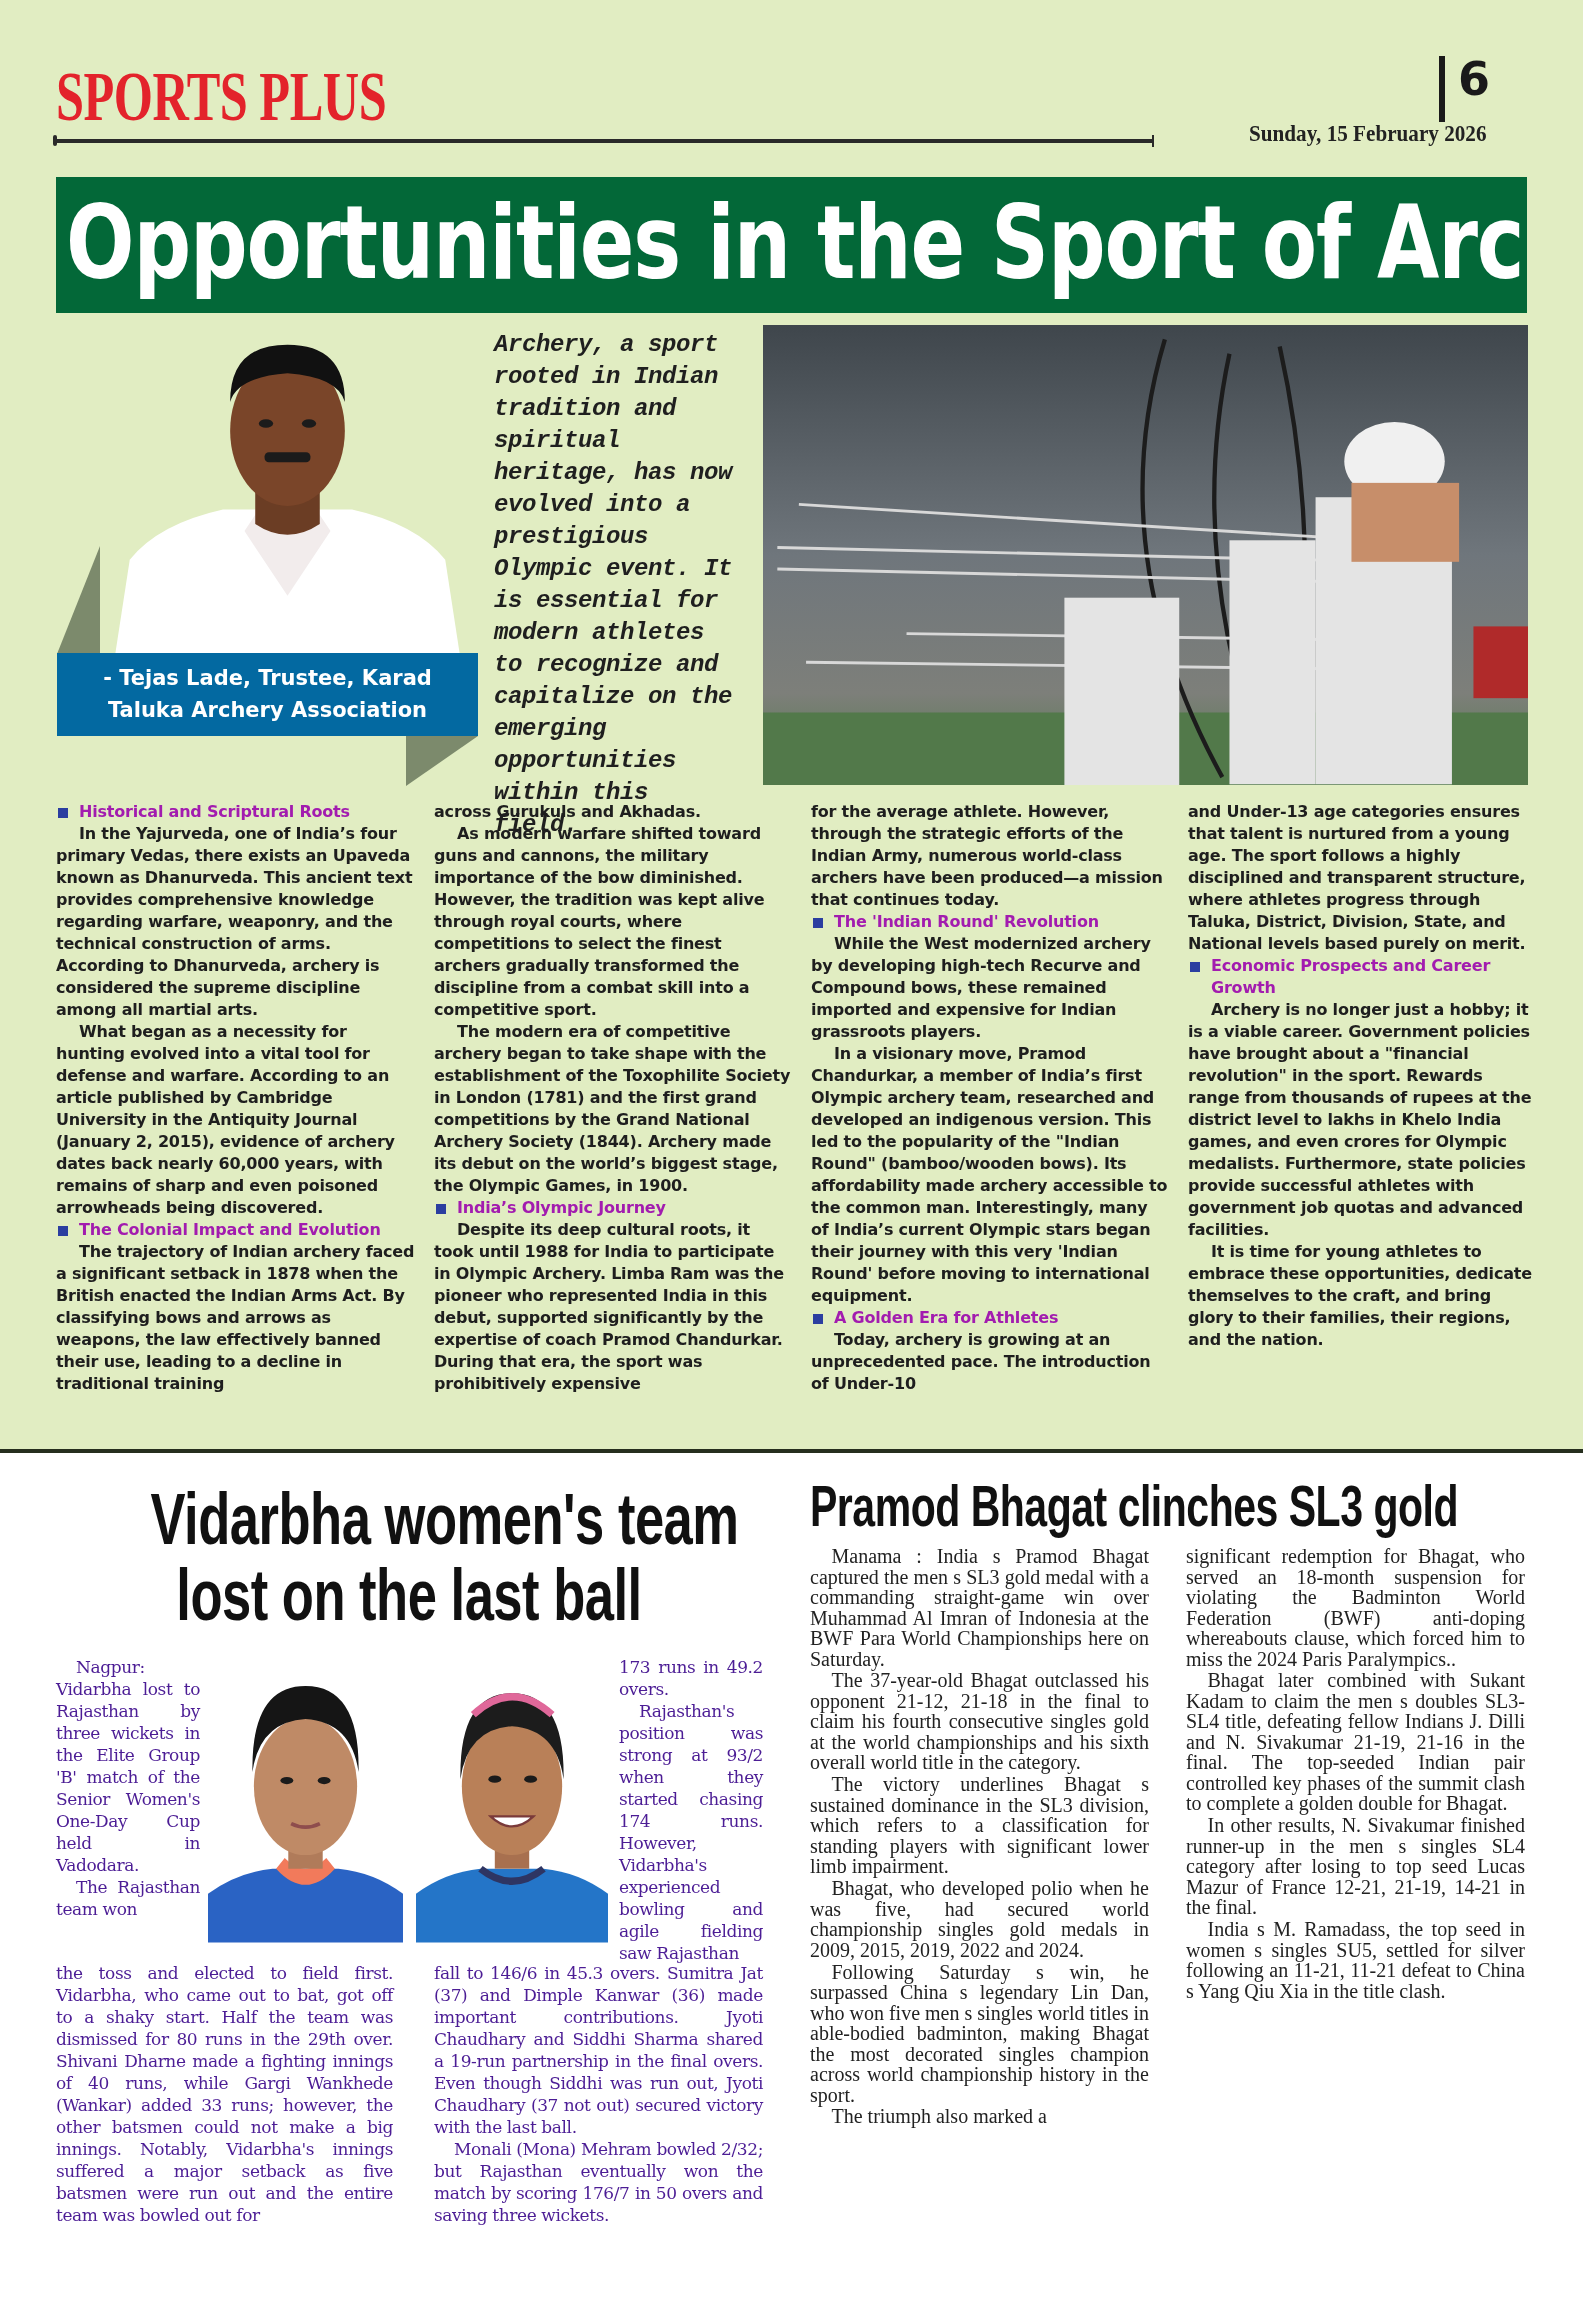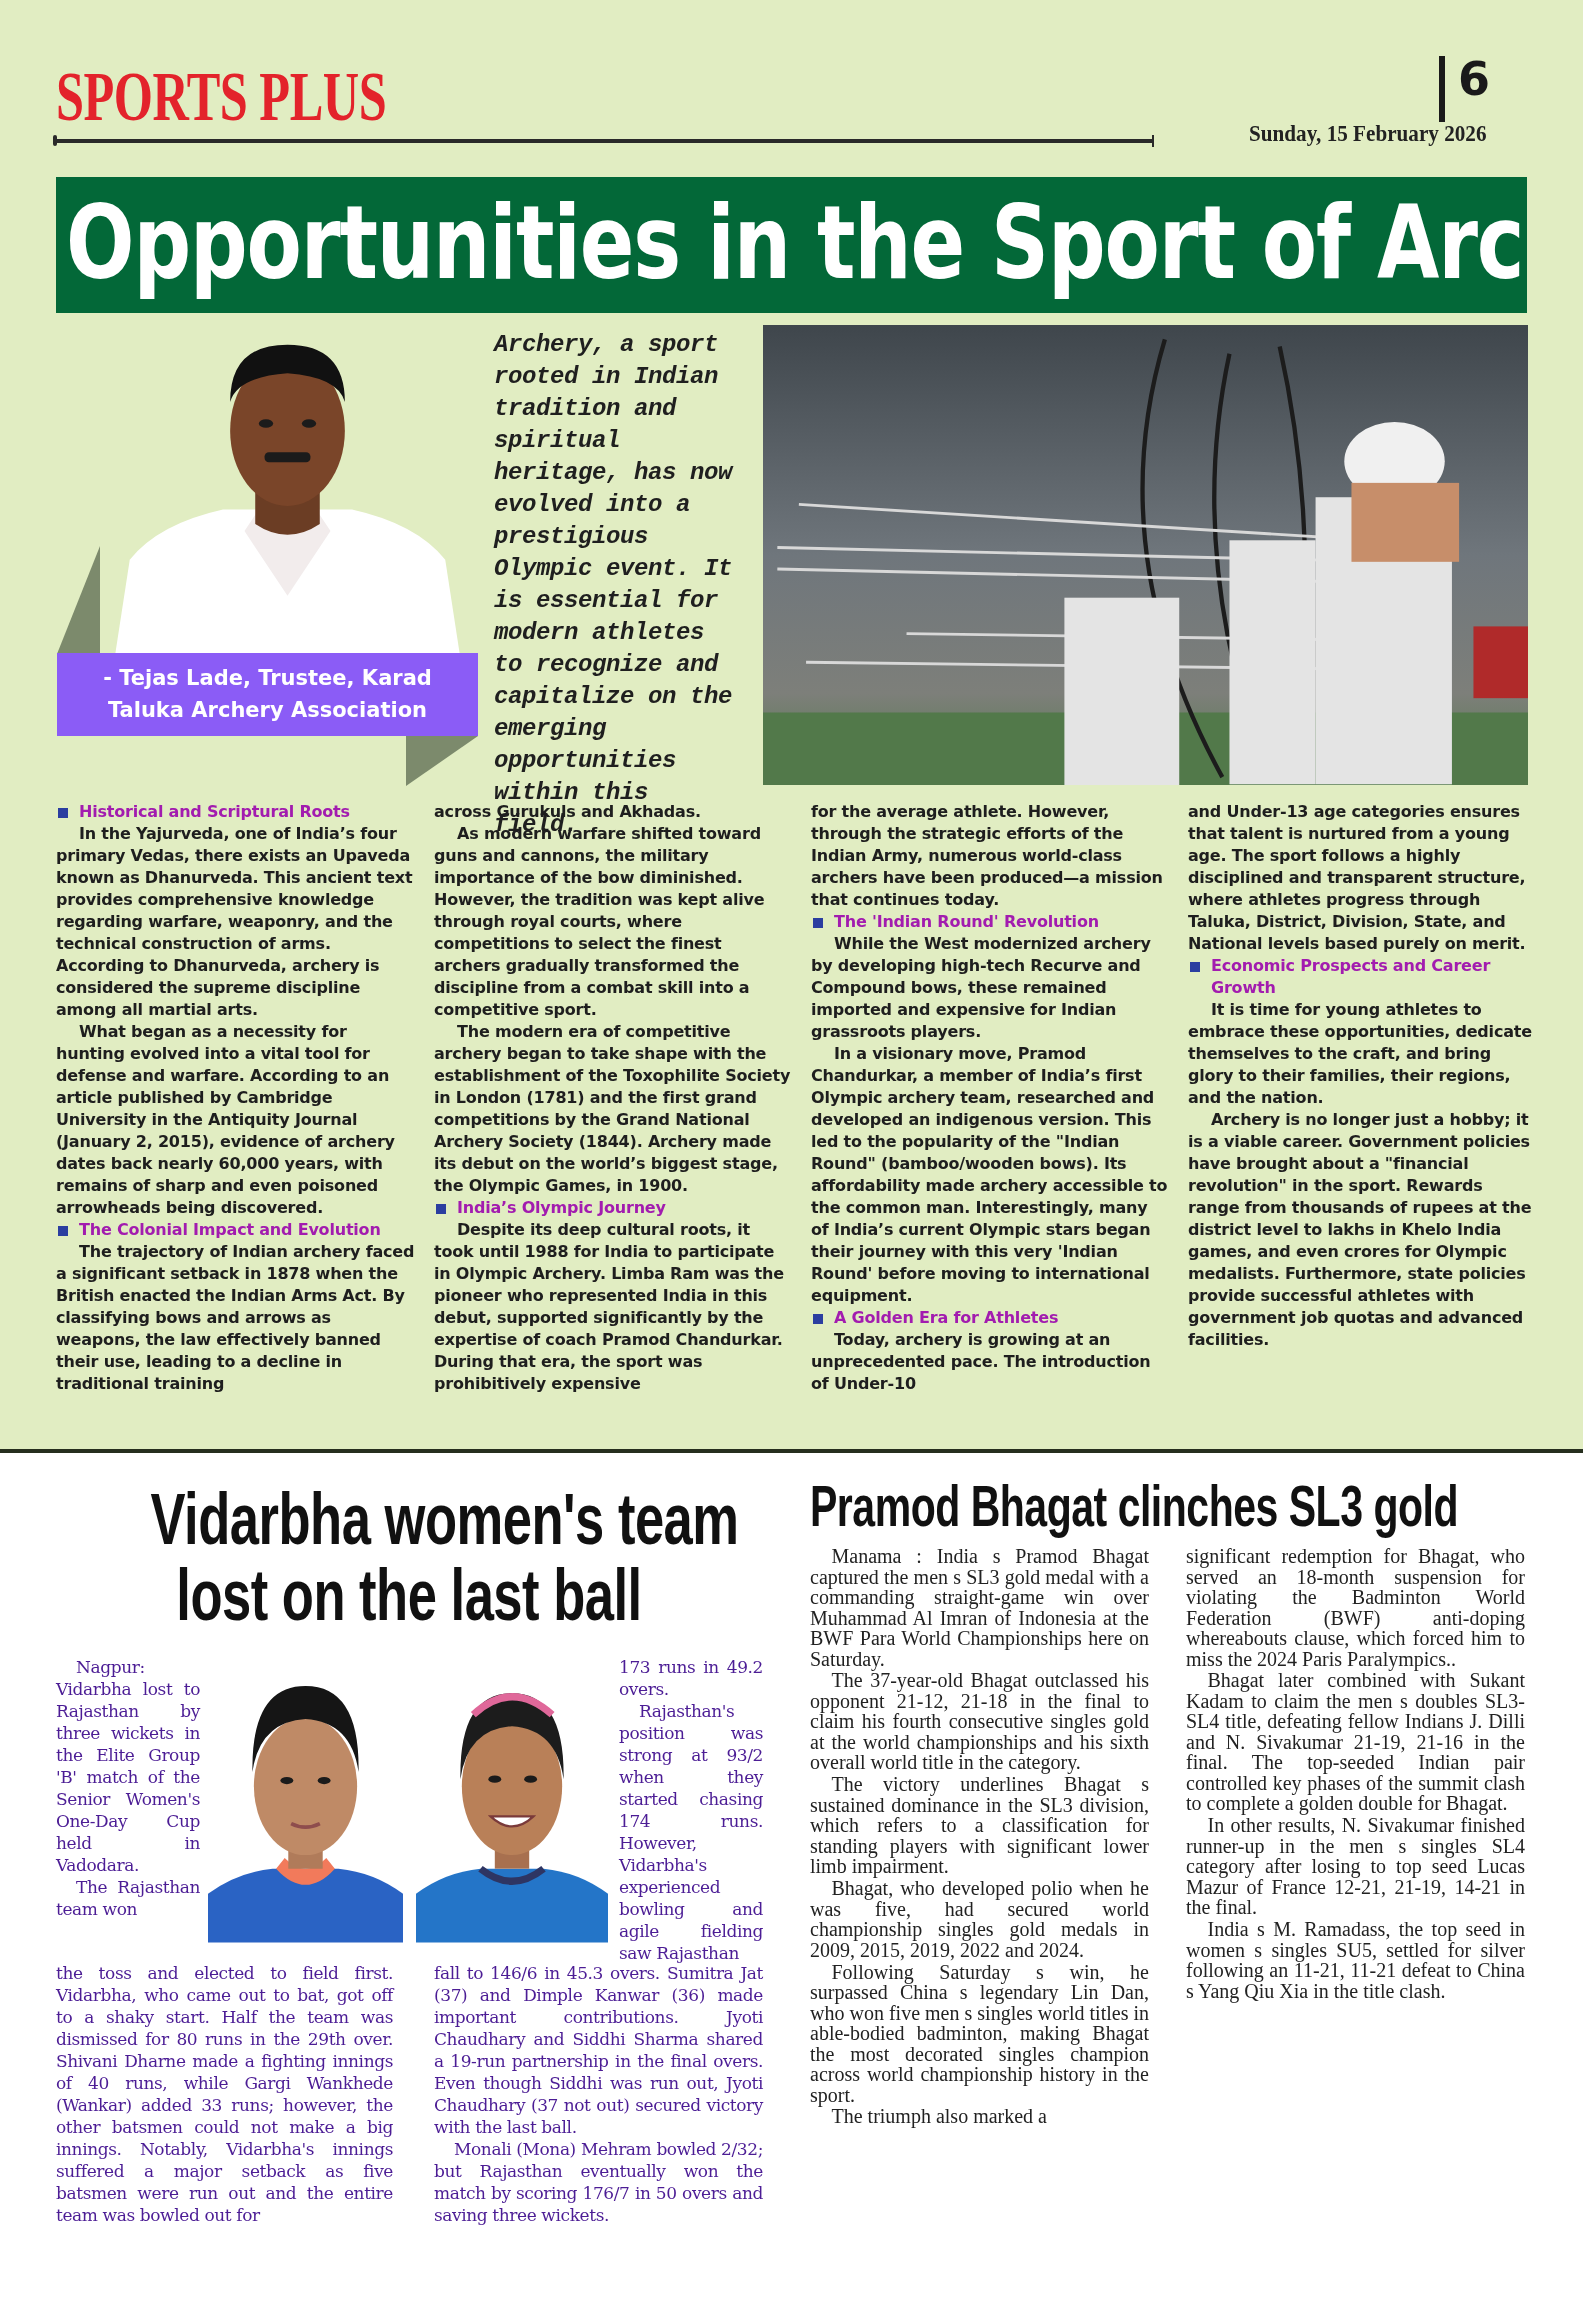--- a/index.html
+++ b/index.html
@@ -18,21 +18,21 @@
   .page-date { position: absolute; left: 1249px; top: 121px; font-family: "Liberation Serif", serif; font-weight: bold; font-size: 23px; color: #222; transform: scaleX(0.92); transform-origin: left top; white-space: nowrap; }
 
   .headline-band { position: absolute; left: 56px; top: 177px; width: 1471px; height: 136px; background: #036838; overflow: hidden; }
   .headline-text { position: absolute; left: 10px; top: 5.7px; font-family: "DejaVu Sans", sans-serif; font-weight: bold; font-size: 102px; color: #ffffff; white-space: nowrap; transform: scaleX(0.79); transform-origin: left top; letter-spacing: -1.4px; }
 
   
   .portrait { position: absolute; left: 101px; top: 316px; width: 373px; height: 337px; overflow: hidden; }
   .portrait svg { width: 100%; height: 100%; display: block; }
   .ribbon-fold-left { position: absolute; left: 57px; top: 546px; width: 0; height: 0; border-left: 43px solid transparent; border-bottom: 108px solid #7c8a6c; }
   .ribbon-fold-right { position: absolute; left: 406px; top: 736px; width: 0; height: 0; border-left: 72px solid #7c8a6c; border-bottom: 50px solid transparent; }
-  .caption-box { position: absolute; left: 57px; top: 653px; width: 421px; height: 83px; background: #8b5cf6; color: #fff; font-family: "DejaVu Sans", sans-serif; font-weight: bold; font-size: 21px; line-height: 32px; text-align: center; padding-top: 8.6px; }
+  .caption-box { position: absolute; left: 57px; top: 653px; width: 421px; height: 83px; background: #0369a1; color: #fff; font-family: "DejaVu Sans", sans-serif; font-weight: bold; font-size: 21px; line-height: 32px; text-align: center; padding-top: 8.6px; }
 
   .pull-quote { position: absolute; left: 494px; top: 329px; width: 244px; font-family: Liberation Mono, monospace; font-weight: bold; font-style: italic; font-size: 24px; line-height: 32px; color: #1f1f1f; letter-spacing: -0.4px; }
 
   .hero-photo { position: absolute; left: 763px; top: 325px; width: 765px; height: 460px; overflow: hidden; background: #5a6064; }
   .hero-photo svg { width: 100%; height: 100%; display: block; }
 
   
   .art-col { position: absolute; top: 801px; width: 359px; font-family: "DejaVu Sans", sans-serif; font-weight: bold; font-size: 16px; line-height: 22px; color: #1e1e1e; letter-spacing: -0.2px; }
   .art-col p { text-indent: 23px; }
   .art-col p.noindent { text-indent: 0; }
@@ -152,22 +152,22 @@
       <p class="noindent">for the average athlete. However, through the strategic efforts of the Indian Army, numerous world-class archers have been produced—a mission that continues today.</p>
       <div class="subhead">The 'Indian Round' Revolution</div>
       <p>While the West modernized archery by developing high-tech Recurve and Compound bows, these remained imported and expensive for Indian grassroots players.</p>
       <p>In a visionary move, Pramod Chandurkar, a member of India’s first Olympic archery team, researched and developed an indigenous version. This led to the popularity of the "Indian Round" (bamboo/wooden bows). Its affordability made archery accessible to the common man. Interestingly, many of India’s current Olympic stars began their journey with this very 'Indian Round' before moving to international equipment.</p>
       <div class="subhead">A Golden Era for Athletes</div>
       <p>Today, archery is growing at an unprecedented pace. The introduction of Under-10</p>
     </div>
   <div class="art-col col4">
       <p class="noindent">and Under-13 age categories ensures that talent is nurtured from a young age. The sport follows a highly disciplined and transparent structure, where athletes progress through Taluka, District, Division, State, and National levels based purely on merit.</p>
       <div class="subhead">Economic Prospects and Career Growth</div>
+      <p>Archery is no longer just a hobby; it is a viable career. Government policies have brought about a "financial revolution" in the sport. Rewards range from thousands of rupees at the district level to lakhs in Khelo India games, and even crores for Olympic medalists. Furthermore, state policies provide successful athletes with government job quotas and advanced facilities.</p>
       <p>It is time for young athletes to embrace these opportunities, dedicate themselves to the craft, and bring glory to their families, their regions, and the nation.</p>
-      <p>Archery is no longer just a hobby; it is a viable career. Government policies have brought about a "financial revolution" in the sport. Rewards range from thousands of rupees at the district level to lakhs in Khelo India games, and even crores for Olympic medalists. Furthermore, state policies provide successful athletes with government job quotas and advanced facilities.</p>
     </div>
 </section>
 
 <section>
   <div class="vid-headline">
     <div>Vidarbha women's team</div>
     <div>lost on the last ball</div>
   </div>
 
   <div class="vid-narrow-left serif-body">

